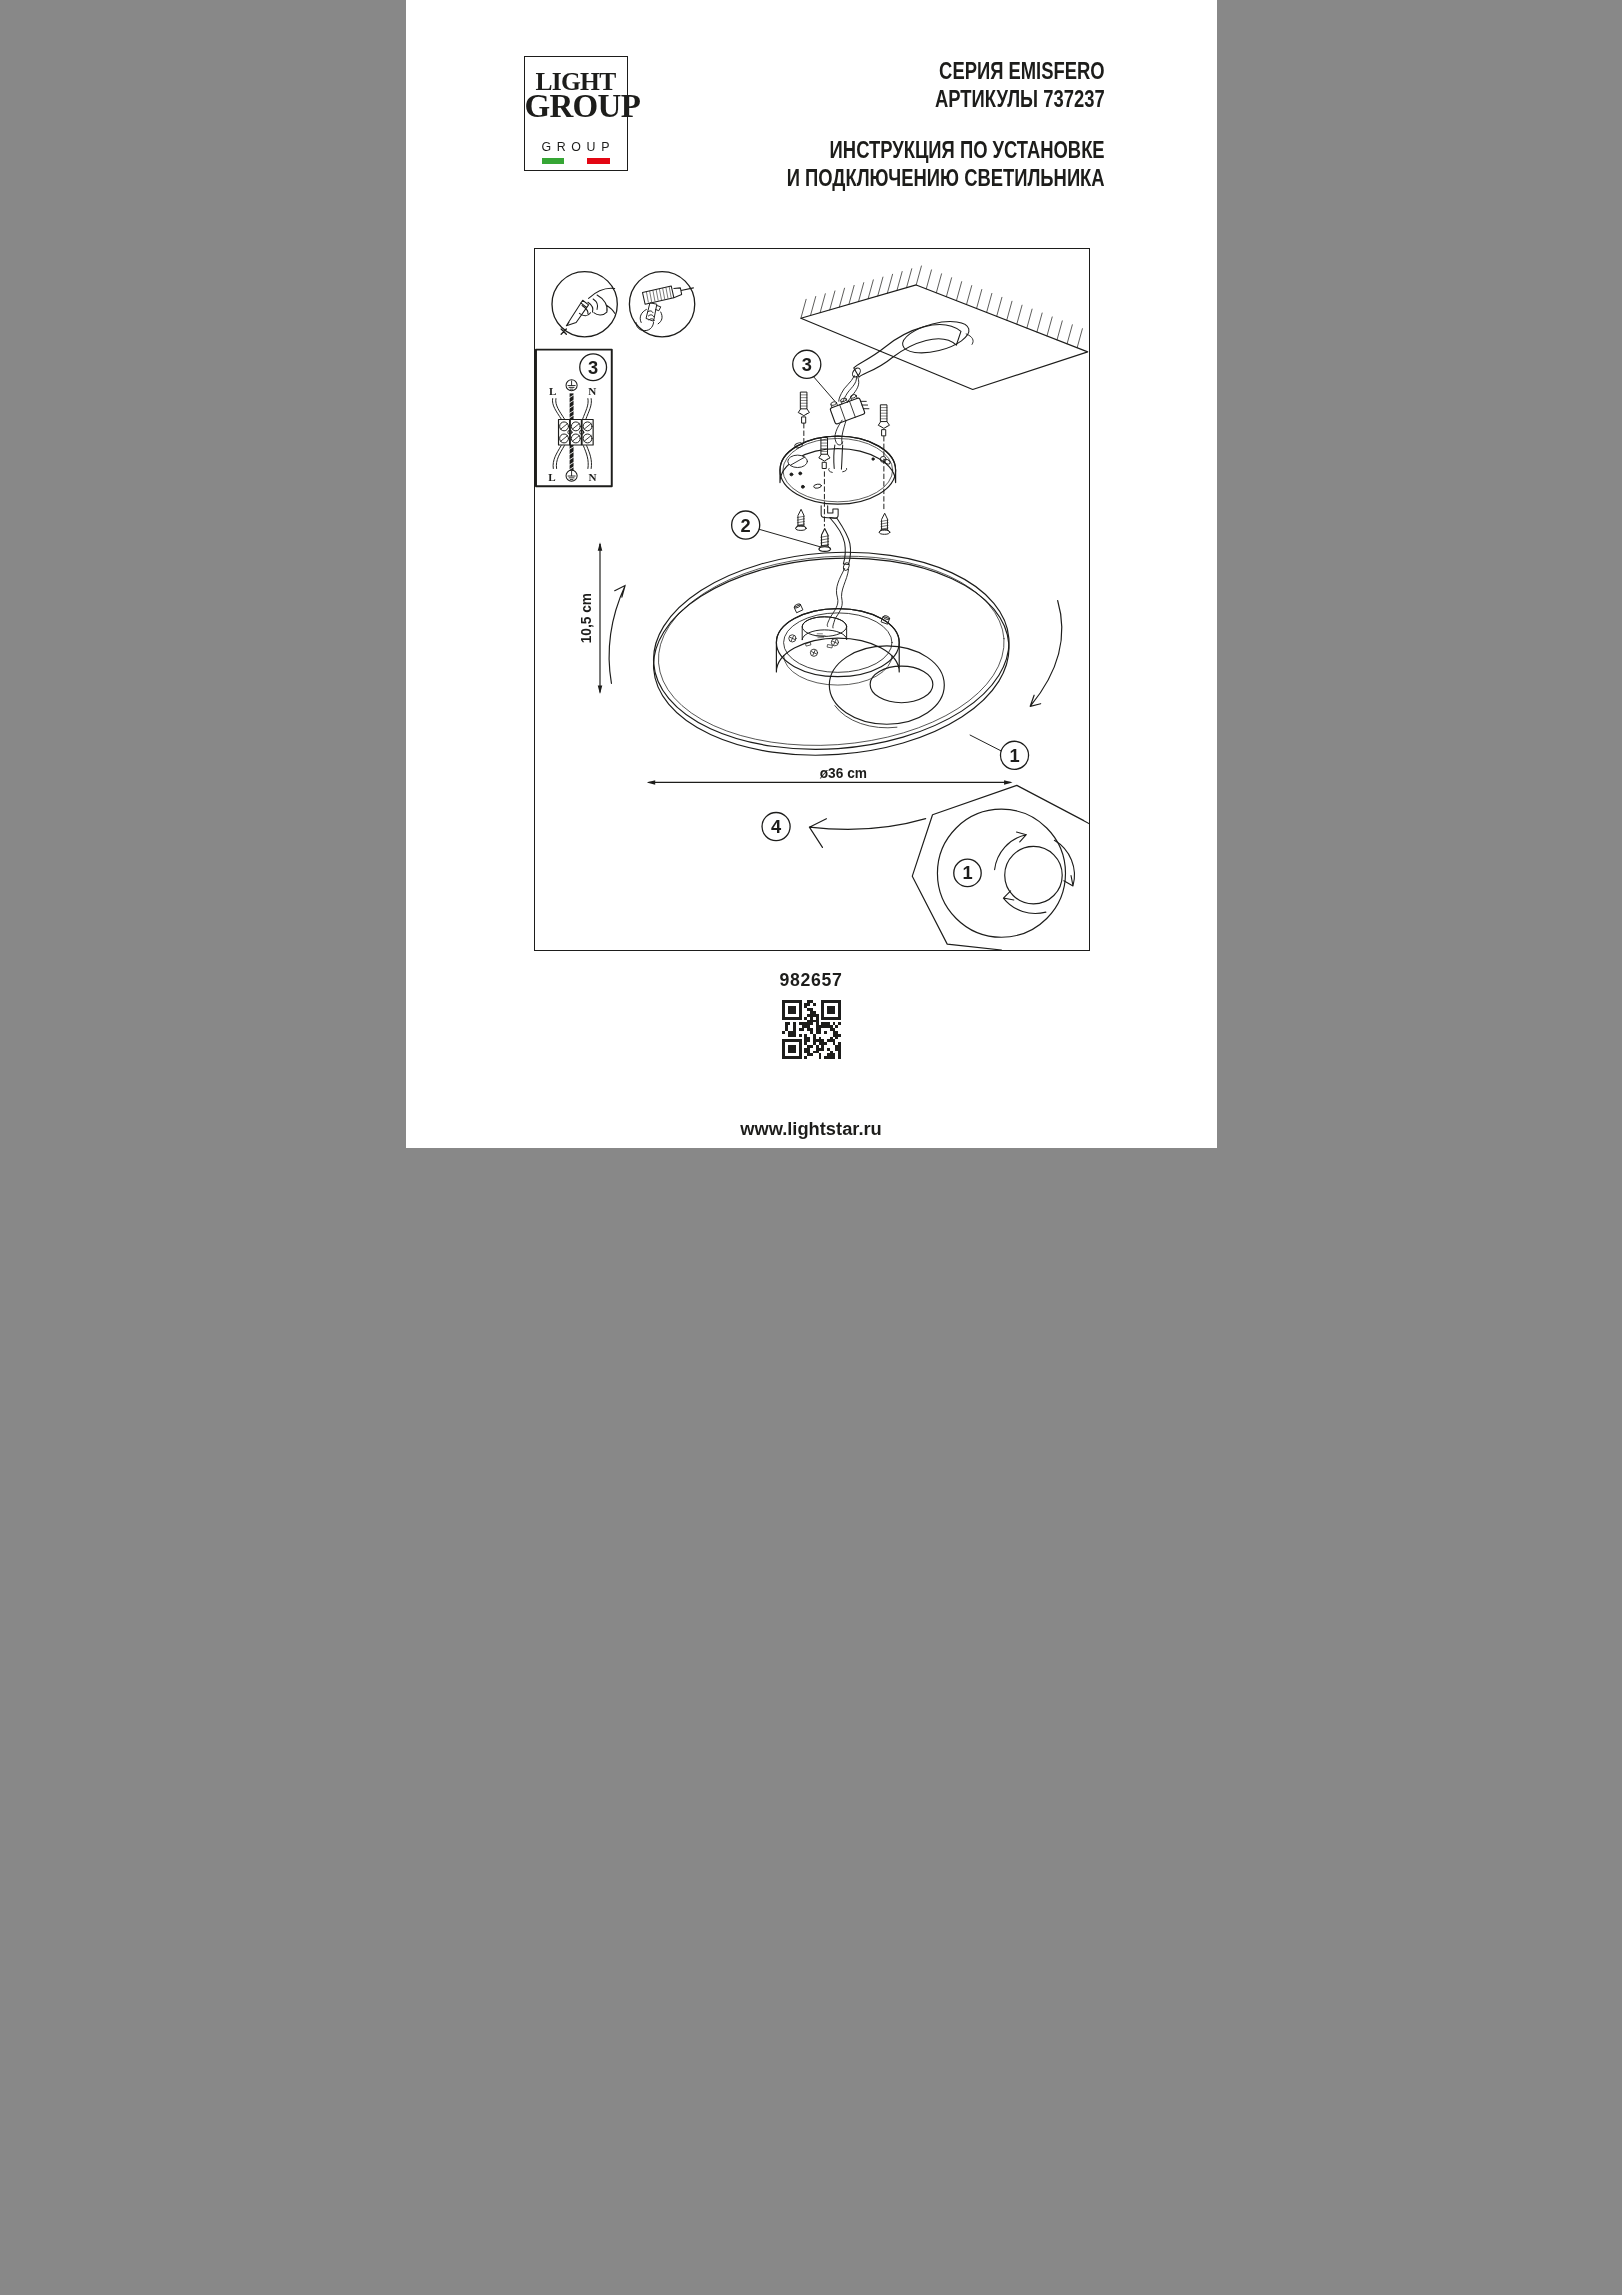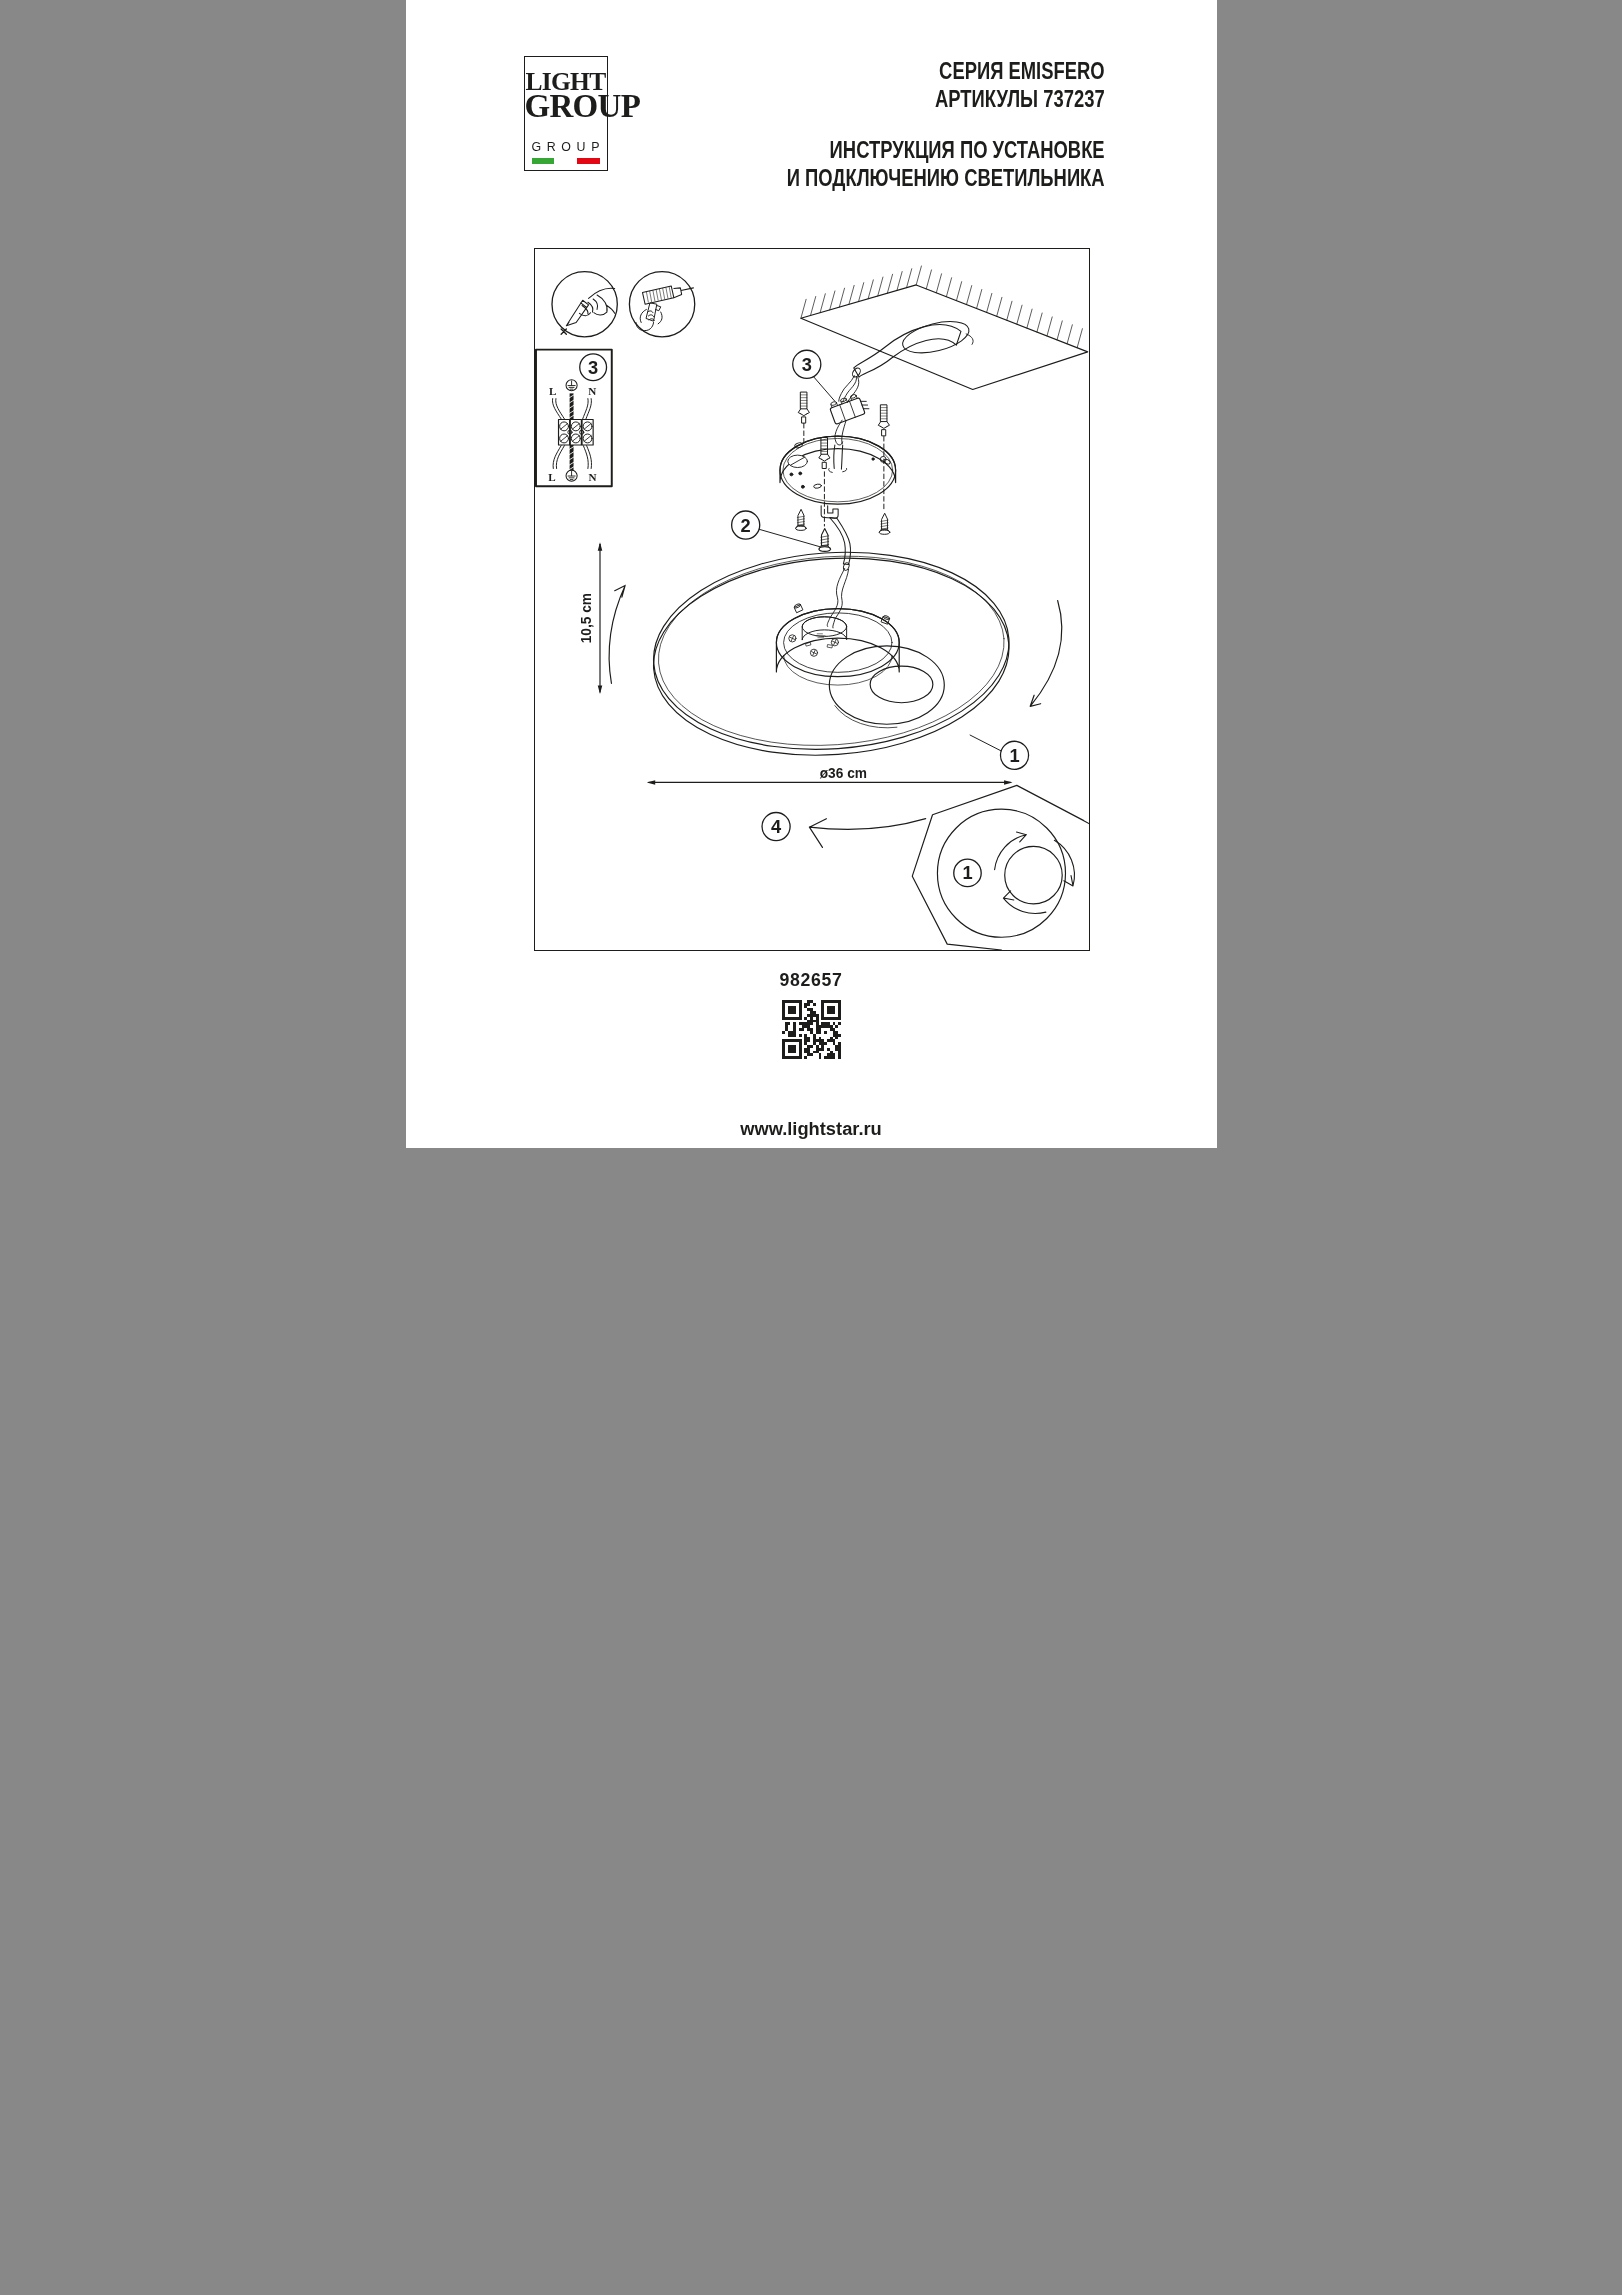--- a/index.html
+++ b/index.html
@@ -2,21 +2,21 @@
 <html style="--ink: #1d1d1b; --flag-green: #36a635; --flag-red: #e30613;font-size:10.5px"><head>
 <meta charset="utf-8">
 <style>
   html,body{margin:0;padding:0;background:#888;}
   .page{position:relative;width:811px;height:1148px;background:#fff;margin:0 auto;
         font-family:"Liberation Sans",sans-serif;color:#1d1d1b;overflow:hidden;}
   svg{display:block}
   .stroke{stroke:var(--ink,#1d1d1b);fill:none;stroke-linecap:round;stroke-linejoin:round;}
 
   
-  .logo-box{position:absolute;left:118px;top:56px;width:84px;height:115px;
+  .logo-box{position:absolute;left:118px;top:56px;width:104px;height:115px;
             border:1.6px solid var(--ink,#1d1d1b);box-sizing:border-box;text-align:center;}
   .logo-light{margin-top:14.4px;font-family:"Liberation Serif",serif;font-weight:bold;
               font-size:25.5px;line-height:22px;letter-spacing:-0.7px;}
   .logo-star{font-family:"Liberation Serif",serif;font-weight:bold;font-size:33px;
              line-height:27.5px;letter-spacing:-0.7px;}
   .logo-group{margin-top:20px;font-size:12.4px;line-height:13px;letter-spacing:5.6px;
               text-indent:5.6px;font-weight:400;text-align:center;}
   .logo-flag{margin:4.6px auto 0;width:68px;height:5.2px;display:flex;}
   .logo-flag span{flex:1;height:100%;}
   .fg{background:var(--flag-green,#36a635);}

